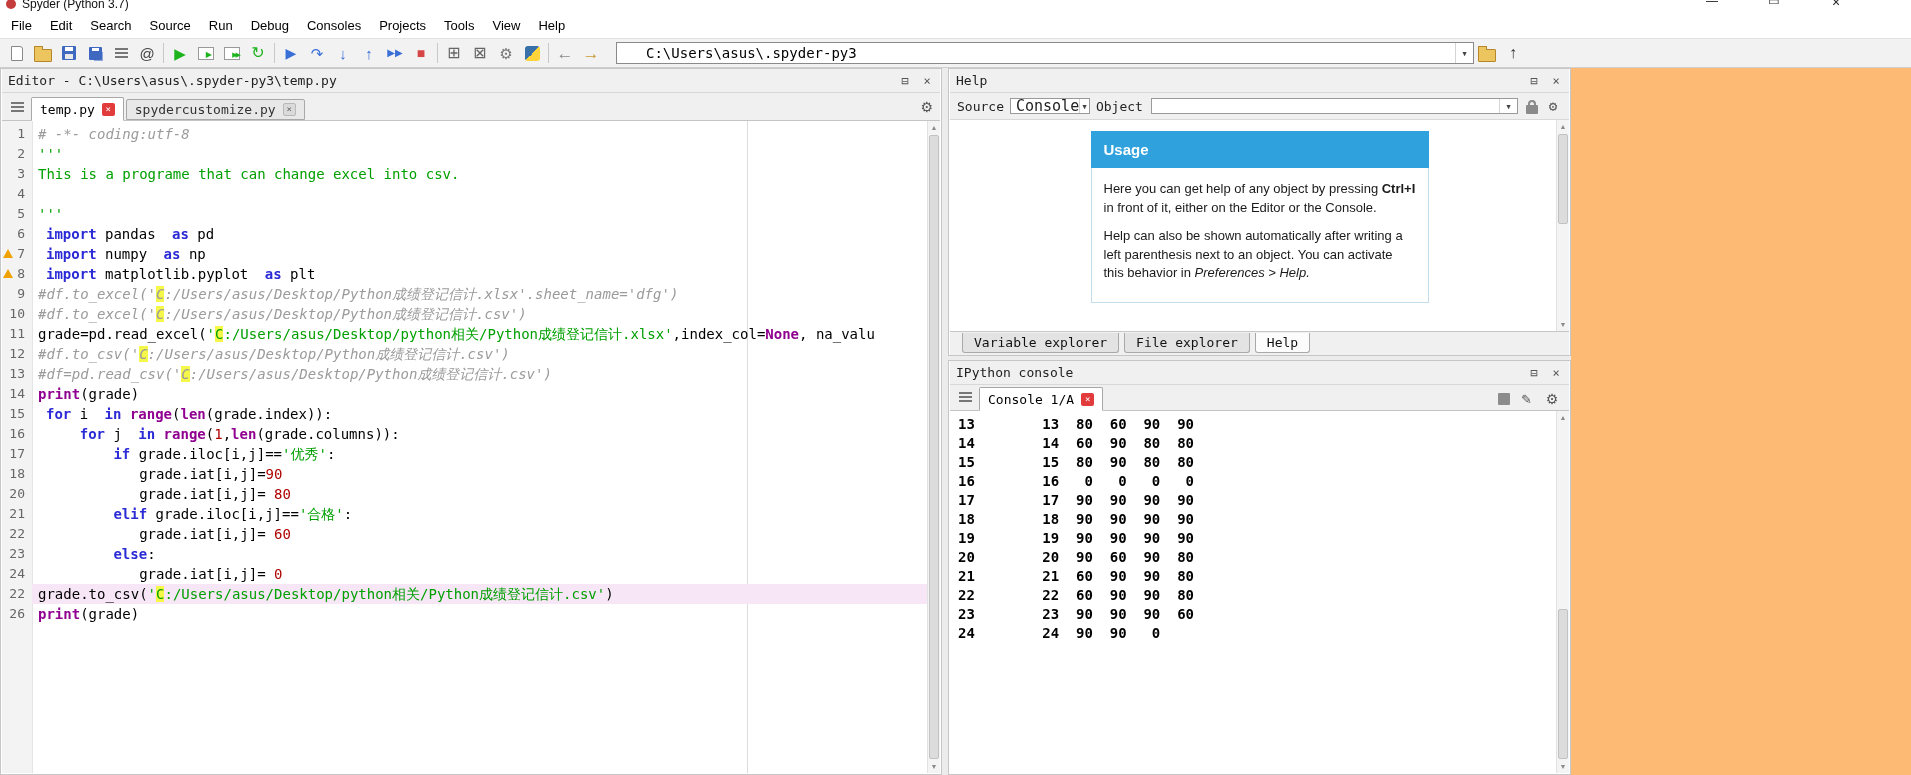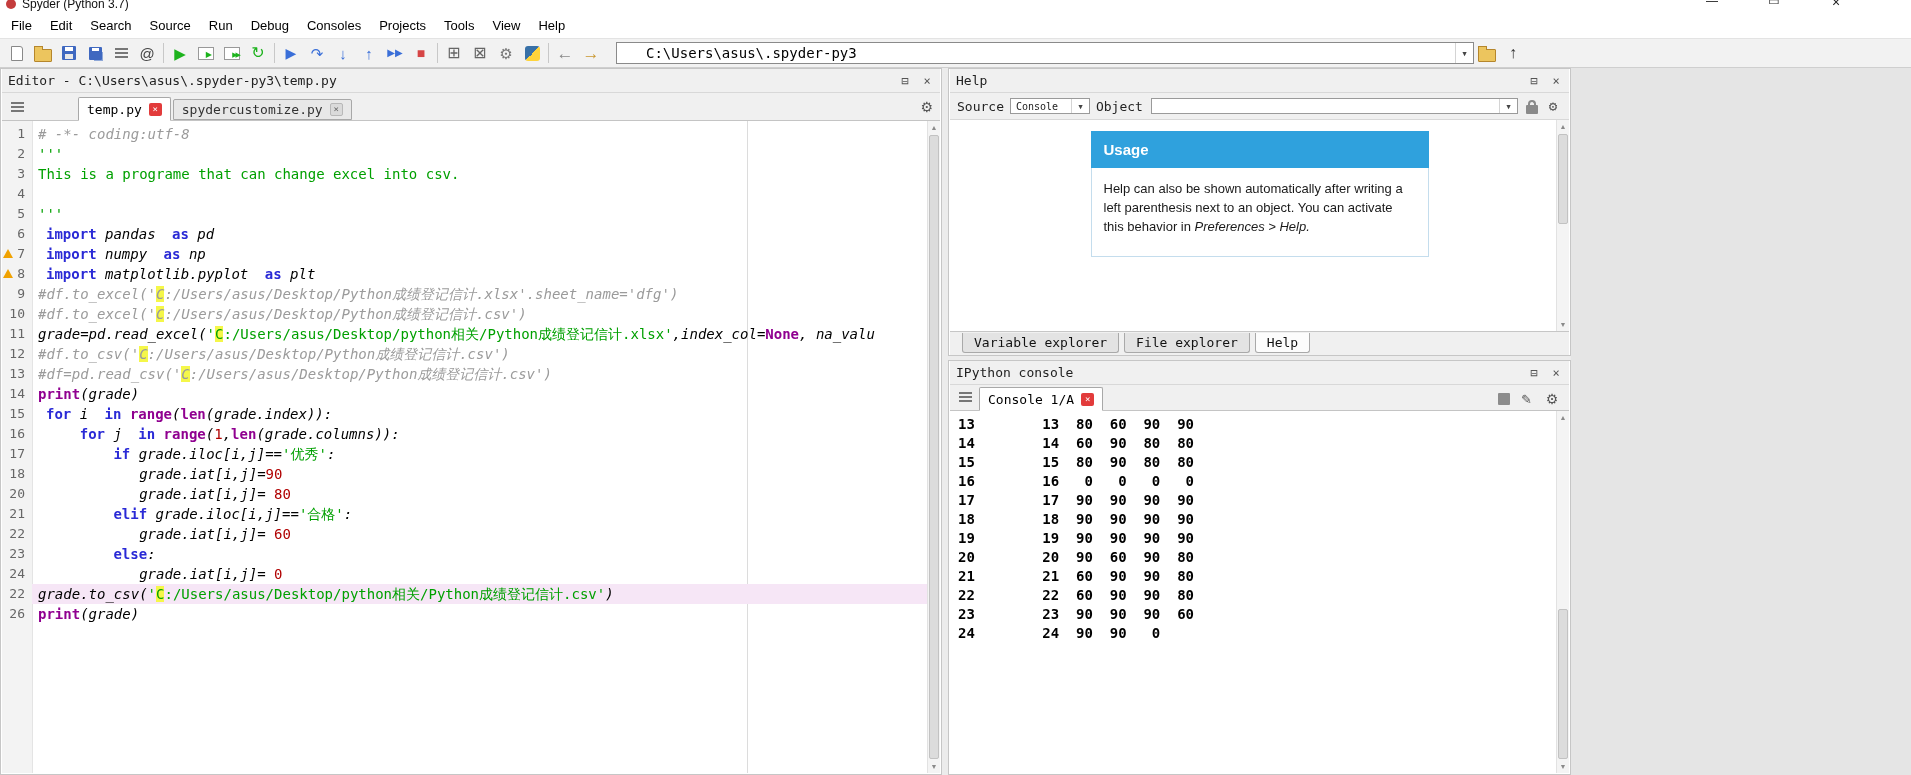--- a/index.html
+++ b/index.html
@@ -1,17 +1,17 @@
 <!DOCTYPE html>
 <html><head>
 <meta charset="utf-8">
 <style>
   html,body{margin:0;padding:0;}
   body{width:1911px;height:775px;overflow:hidden;background:#fff;font-family:"Liberation Sans",sans-serif;}
-  .app{position:relative;width:1911px;height:775px;overflow:hidden;background:#e5e5e5;}
+  .app{position:relative;width:1911px;height:775px;overflow:hidden;background:#fdba74;}
 
   
   .titlebar{position:absolute;left:0;top:0;width:1911px;height:12px;background:#fff;overflow:hidden;}
   .title-left{position:absolute;left:6px;top:-3px;display:flex;align-items:center;gap:6px;font-size:12px;color:#111;}
   .spider{width:10px;height:10px;border-radius:50%;background:#c43c3c;}
   .win-btns{position:absolute;left:1688px;top:-6px;display:flex;gap:14px;}
   .win-btn{width:48px;text-align:center;font-size:12px;color:#222;}
   .win-min::after{content:"—";}
   .win-max::after{content:"▭";}
   .win-close::after{content:"×";font-size:14px;}
@@ -56,40 +56,40 @@
 
   .pane{border:1px solid #c6c6c6;box-sizing:border-box;background:#fff;}
   .pane-header{position:absolute;left:1px;right:1px;top:0;height:24px;background:#f0f0f0;border-bottom:1px solid #d8d8d8;display:flex;align-items:center;justify-content:space-between;padding:0 6px;box-sizing:border-box;font-family:"DejaVu Sans Mono",monospace;font-size:13px;color:#222;}
   .ph-btns{display:flex;gap:8px;}
   .ph-btn{width:14px;text-align:center;color:#555;font-size:12px;}
   .ph-undock::after{content:"⊟";}
   .ph-close::after{content:"×";}
 
   
   .editor-pane{position:absolute;left:0;top:0;width:942px;height:707px;}
-  .tabbar{position:absolute;left:1px;right:1px;top:24px;height:28px;background:#f0f0f0;border-bottom:1px solid #c4c4c4;box-sizing:border-box;display:flex;align-items:flex-end;padding-left:2px;gap:47px;}
+  .tabbar{position:absolute;left:1px;right:1px;top:24px;height:28px;background:#f0f0f0;border-bottom:1px solid #c4c4c4;box-sizing:border-box;display:flex;align-items:flex-end;padding-left:2px;}
   .tabnav{width:22px;height:20px;margin:0 3px 3px 2px;display:flex;align-items:center;justify-content:center;}
   .ed-tab{display:inline-flex;align-items:center;gap:7px;height:21px;padding:0 8px;font-family:"DejaVu Sans Mono",monospace;font-size:13px;border:1px solid #a8a8a8;background:#e8e8e8;margin-right:2px;border-radius:2px 2px 0 0;position:relative;top:1px;color:#333;box-sizing:border-box;}
   .ed-tab.active{background:#fff;height:24px;border-bottom:1px solid #fff;color:#000;}
   .tab-close{width:13px;height:13px;border-radius:2px;font-size:9px;line-height:13px;text-align:center;box-sizing:border-box;}
   .tab-close::after{content:"×";}
   .tab-close.red{background:#e23b3b;color:#fff;}
   .tab-close.gray{background:#dadada;color:#666;border:1px solid #b8b8b8;line-height:11px;}
   .tab-gear{position:absolute;right:7px;top:6px;font-size:14px;color:#555;}
   .gear::after{content:"⚙";}
 
   .code-wrap{position:absolute;left:1px;right:1px;top:52px;bottom:1px;background:#fff;overflow:hidden;padding-top:3px;}
   .gutter-strip{position:absolute;left:0;top:0;bottom:0;width:30px;background:#f3f3f3;border-right:1px solid #e4e4e4;}
   .edge-line{position:absolute;left:745px;top:0;bottom:0;width:1px;background:#dcdcdc;}
   .code-row{position:relative;height:20px;line-height:20px;font-family:"DejaVu Sans Mono",monospace;font-size:14px;white-space:pre;color:#000;}
   .code-row.cur{background:linear-gradient(90deg,#f3f3f3 30px,#f6e6f6 30px);}
   .gutter{position:absolute;left:0;top:0;width:30px;height:20px;text-align:right;padding-right:7px;box-sizing:border-box;color:#666;font-size:13px;}
   .warn{position:absolute;left:1px;top:5px;width:0;height:0;border-left:5px solid transparent;border-right:5px solid transparent;border-bottom:9px solid #f0a202;}
   .code-text{display:block;padding-left:36px;}
-  .t{color:#000;font-style:italic;}
+  .t{color:#000;}
   .c{color:#9b9b9b;font-style:italic;}
   .s{color:#00a000;}
   .k{color:#2a2ad6;font-weight:bold;margin-left:8px;}
   .b{color:#900090;font-weight:bold;}
   .n{color:#b00000;}
   .x{color:#900090;font-weight:bold;}
   .hl{background:#f5f749;}
 
   
   .sb-v{position:absolute;top:0;bottom:0;right:0;width:13px;background:#f4f4f4;border-left:1px solid #e2e2e2;box-sizing:border-box;}
@@ -97,21 +97,21 @@
   .sb-arrow.up{top:0;} .sb-arrow.up::after{content:"▲";}
   .sb-arrow.down{bottom:0;} .sb-arrow.down::after{content:"▼";}
   .sb-thumb{position:absolute;left:1px;width:10px;background:#dcdcdc;border:1px solid #c2c2c2;border-radius:2px;box-sizing:border-box;}
   .editor-sb .sb-thumb{top:14px;bottom:14px;}
   .help-sb .sb-thumb{top:14px;height:90px;}
   .console-sb .sb-thumb{bottom:14px;height:150px;}
 
   
   .help-pane{position:absolute;left:0;top:0;width:623px;height:288px;}
   .help-controls{position:absolute;left:1px;right:1px;top:24px;height:27px;background:#f0f0f0;border-bottom:1px solid #d8d8d8;box-sizing:border-box;display:flex;align-items:center;padding:0 7px;gap:6px;font-family:"DejaVu Sans Mono",monospace;font-size:13px;color:#222;}
-  .combo{height:16px;background:#fff;border:1px solid #9a9a9a;display:flex;align-items:center;box-sizing:border-box;font-family:"DejaVu Sans Mono",monospace;font-size:10px;}
+  .combo{height:16px;background:#fff;border:1px solid #9a9a9a;display:flex;align-items:center;box-sizing:border-box;font-family:"DejaVu Sans Mono",monospace;font-size:15px;}
   .combo .val{flex:1;padding-left:5px;white-space:pre;}
   .combo.small{width:80px;}
   .combo.grow{flex:1;margin:0 2px;}
   .lock-icon{position:relative;width:12px;height:9px;background:#8a8a8a;border-radius:1px;margin-top:6px;}
   .lock-icon::before{content:"";position:absolute;left:2px;top:-5px;width:8px;height:6px;border:2px solid #8a8a8a;border-bottom:none;border-radius:4px 4px 0 0;box-sizing:border-box;}
   .hc-gear{font-size:14px;color:#555;width:18px;text-align:center;}
   .help-content{position:absolute;left:1px;right:1px;top:51px;bottom:24px;background:#fff;overflow:hidden;}
   .usage-box{width:338px;margin:11px auto 0;}
   .usage-header{height:37px;background:#2fa1dd;color:#fff;font-size:15px;font-weight:bold;line-height:37px;padding-left:13px;}
   .usage-body{border:1px solid #c4dded;border-top:none;padding:3px 12px 10px;font-size:13px;color:#1a1a1a;line-height:1.45;}
@@ -330,20 +330,21 @@
             <span class="val"></span>
             <span class="combo-arrow"></span>
           </span>
           <span class="lock-icon"></span>
           <span class="hc-gear gear"></span>
         </div>
         <div class="help-content">
           <div class="usage-box">
             <div class="usage-header">Usage</div>
             <div class="usage-body">
+              <p><span>Here you can get help of any object by pressing </span><b>Ctrl+I</b><span> in front of it, either on the Editor or the Console.</span></p>
               <p><span>Help can also be shown automatically after writing a left parenthesis next to an object. You can activate this behavior in </span><i>Preferences &gt; Help.</i></p>
             </div>
           </div>
           <div class="sb-v help-sb">
             <div class="sb-arrow up"></div>
             <div class="sb-thumb"></div>
             <div class="sb-arrow down"></div>
           </div>
         </div>
         <div class="bottom-tabs" id="help-tabs">

